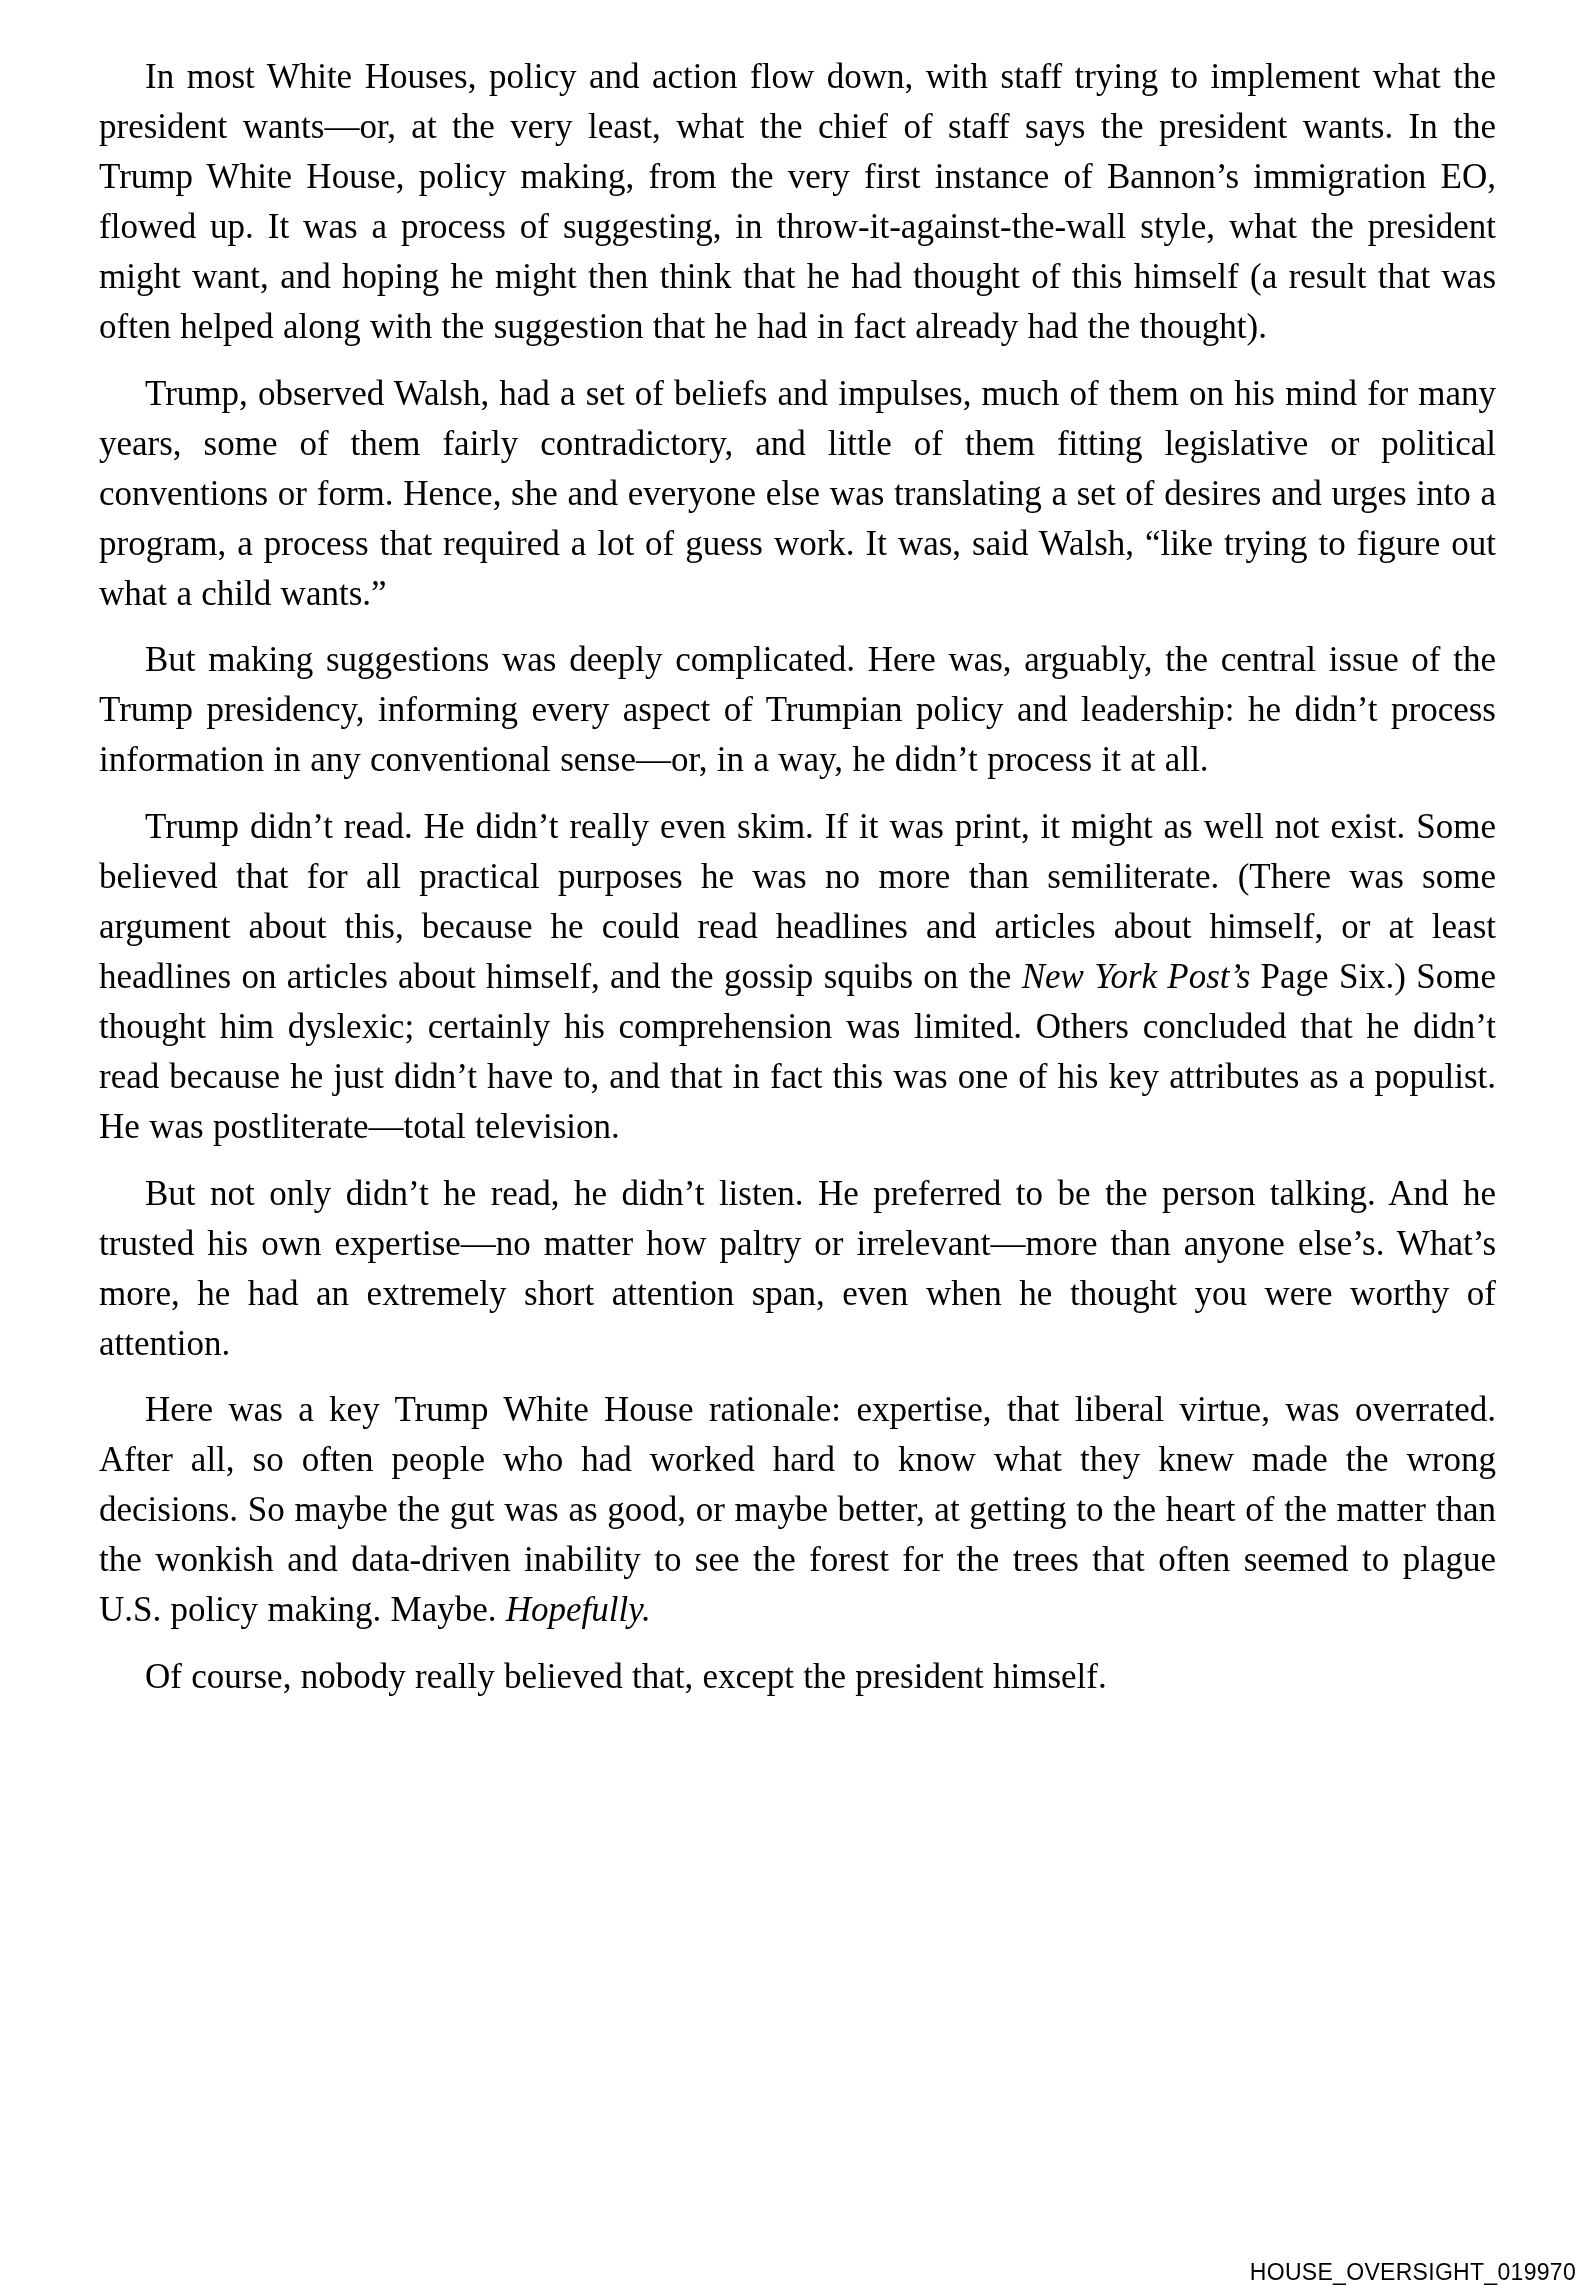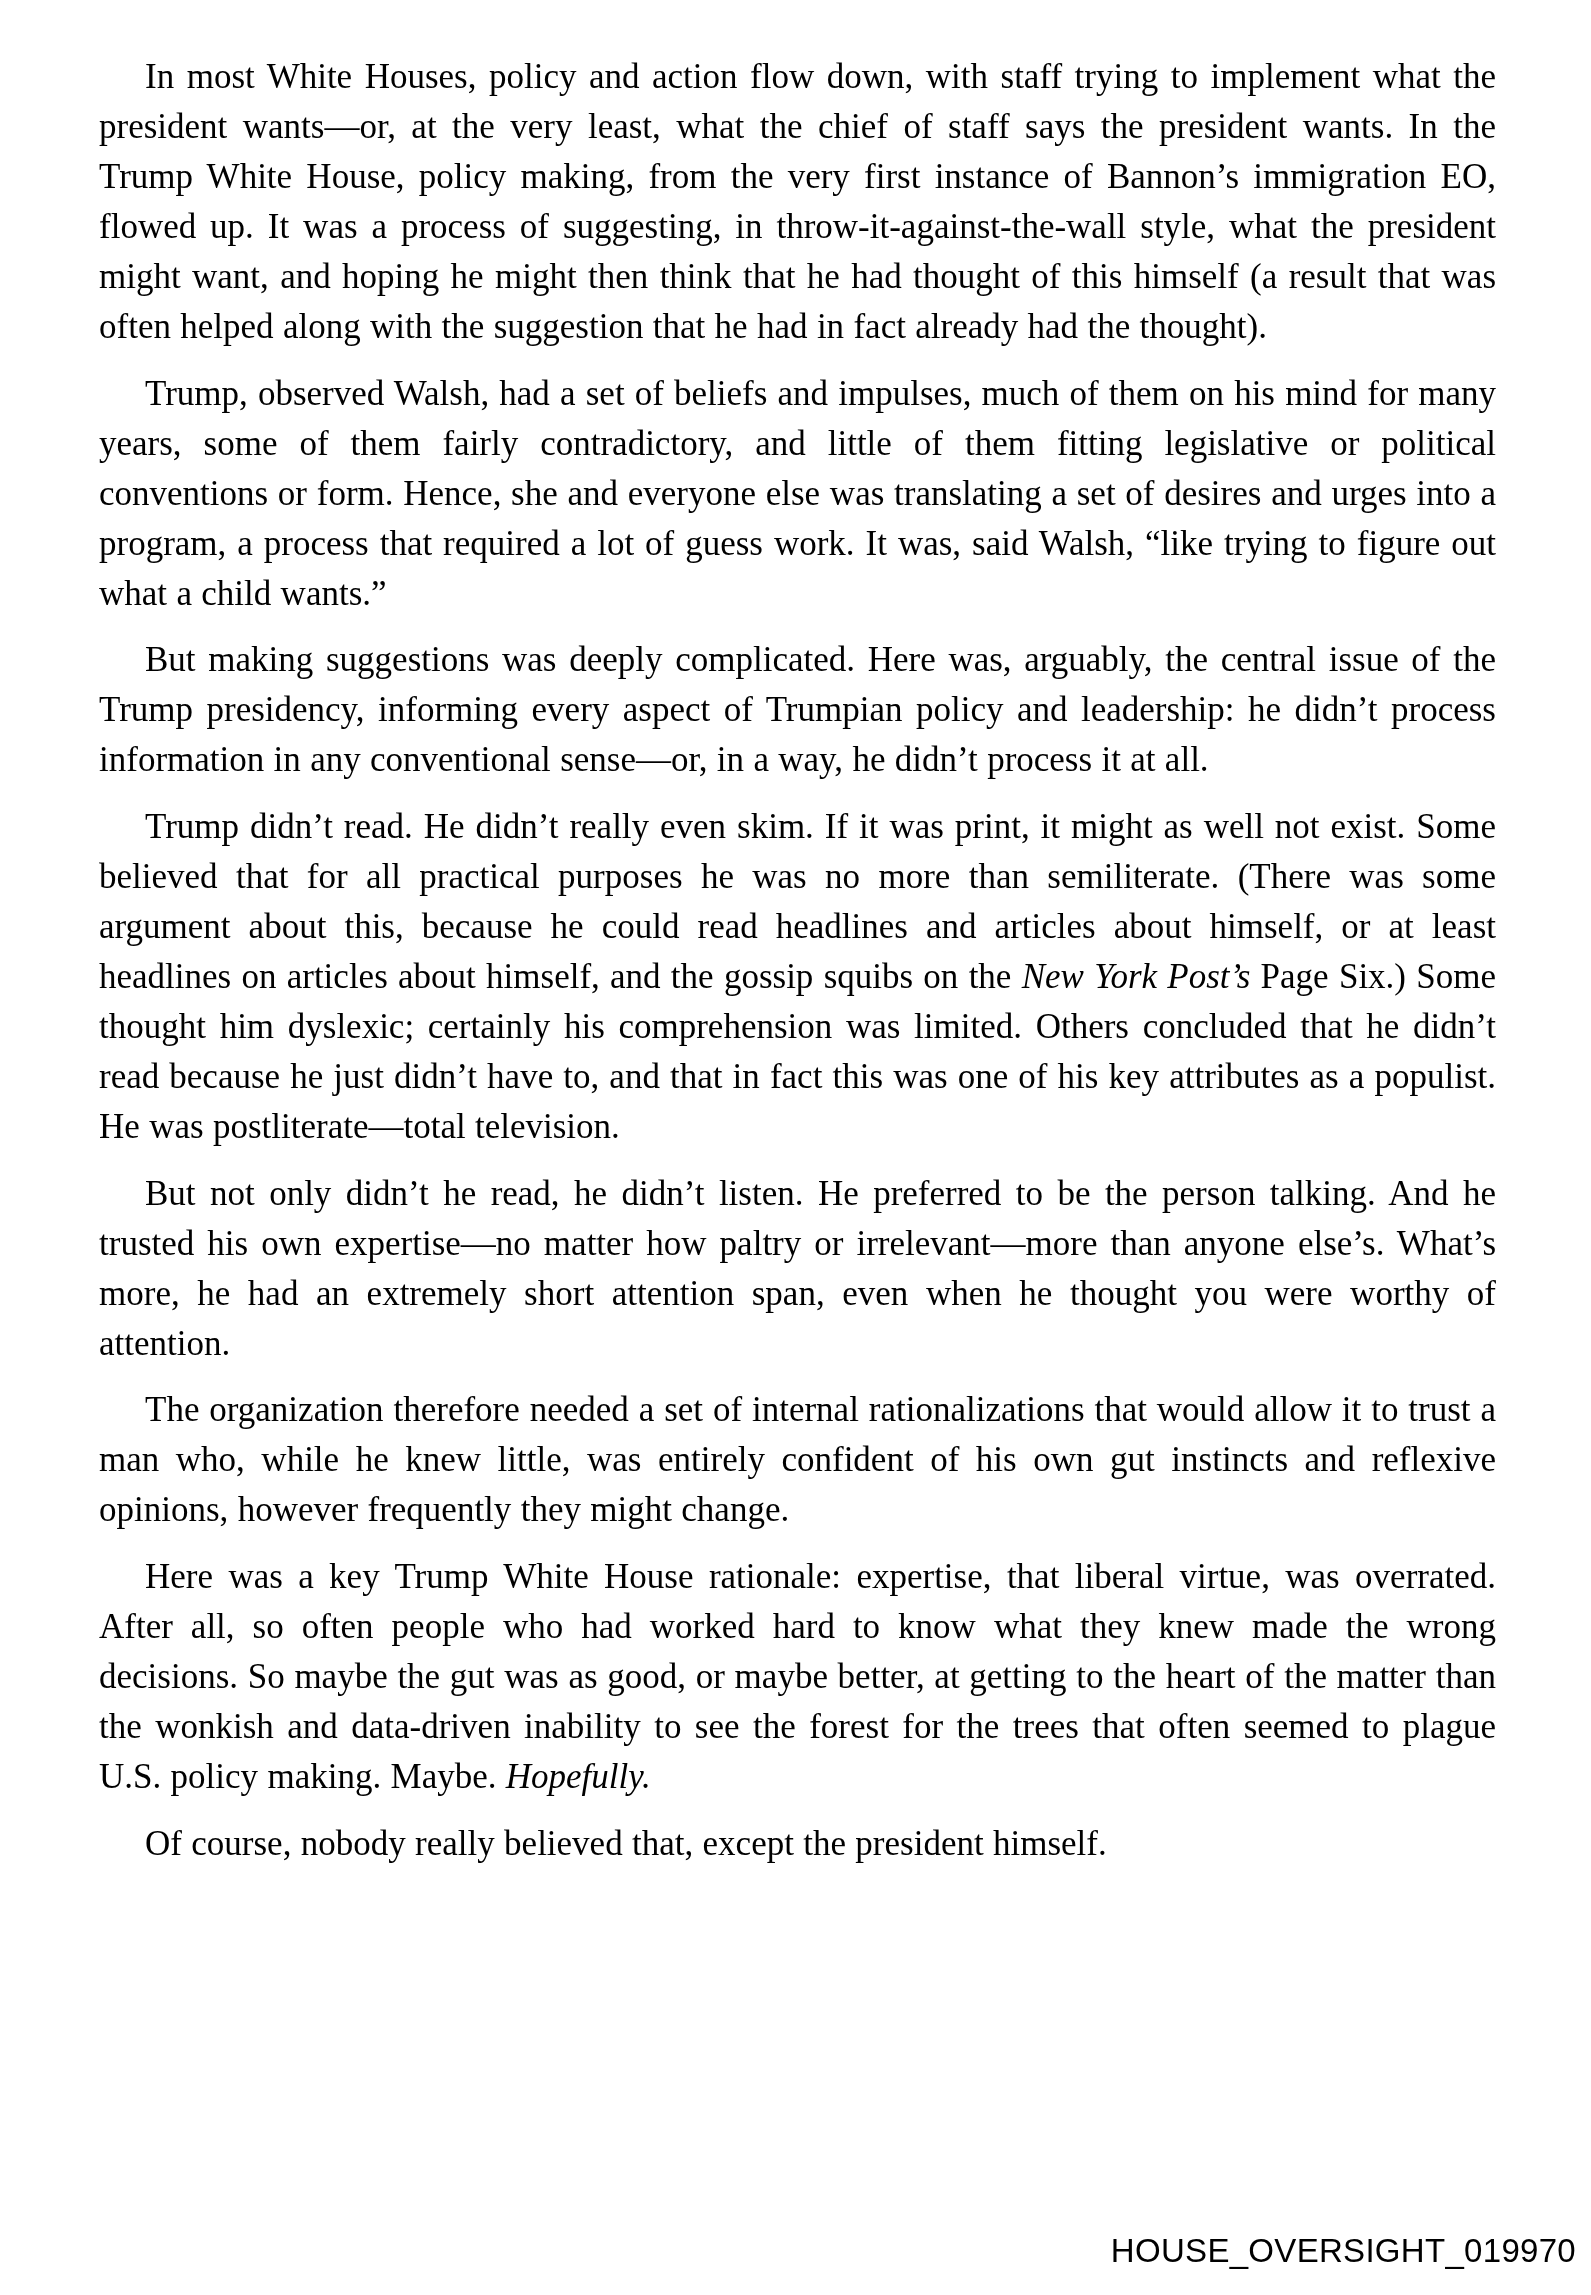--- a/index.html
+++ b/index.html
@@ -34,39 +34,38 @@
       margin: 0 0 16.7px 0;
       color: #000000;
       word-spacing: 0.6px;
     }
     p.para em {
       font-style: italic;
     }
     .footer {
       position: absolute;
       right: 16px;
-      bottom: 25px;
+      bottom: 9px;
       font-family: "Liberation Sans", sans-serif;
-      font-size: 33px;
+      font-size: 23px;
       letter-spacing: 0.3px;
       color: #000000;
       white-space: nowrap;
     }
   </style>
 </head>
 <body>
 
 <div class="page">
   <div class="text-block">
     <div>
         <p class="para"><span>In most White Houses, policy and action flow down, with staff trying to implement what the president wants—or, at the very least, what the chief of staff says the president wants. In the Trump White House, policy making, from the very first instance of Bannon’s immigration EO, flowed up. It was a process of suggesting, in throw-it-against-the-wall style, what the president might want, and hoping he might then think that he had thought of this himself (a result that was often helped along with the suggestion that he had in fact already had the thought).</span></p>
         <p class="para"><span>Trump, observed Walsh, had a set of beliefs and impulses, much of them on his mind for many years, some of them fairly contradictory, and little of them fitting legislative or political conventions or form. Hence, she and everyone else was translating a set of desires and urges into a program, a process that required a lot of guess work. It was, said Walsh, “like trying to figure out what a child wants.”</span></p>
         <p class="para"><span>But making suggestions was deeply complicated. Here was, arguably, the central issue of the Trump presidency, informing every aspect of Trumpian policy and leadership: he didn’t process information in any conventional sense—or, in a way, he didn’t process it at all.</span></p>
         <p class="para"><span>Trump didn’t read. He didn’t really even skim. If it was print, it might as well not exist. Some believed that for all practical purposes he was no more than semiliterate. (There was some argument about this, because he could read headlines and articles about himself, or at least headlines on articles about himself, and the gossip squibs on the </span><em>New York Post’s</em><span> Page Six.) Some thought him dyslexic; certainly his comprehension was limited. Others concluded that he didn’t read because he just didn’t have to, and that in fact this was one of his key attributes as a populist. He was postliterate—total television.</span></p>
         <p class="para"><span>But not only didn’t he read, he didn’t listen. He preferred to be the person talking. And he trusted his own expertise—no matter how paltry or irrelevant—more than anyone else’s. What’s more, he had an extremely short attention span, even when he thought you were worthy of attention.</span></p>
-        <p class="para"><span>The organization therefore needed a set of internal rationalizations that would allow it to trust a man who, while he knew little, was entirely confident of his own gut instincts and reflexive opinions, however frequently they might change.</span></p>
         <p class="para"><span>Here was a key Trump White House rationale: expertise, that liberal virtue, was overrated. After all, so often people who had worked hard to know what they knew made the wrong decisions. So maybe the gut was as good, or maybe better, at getting to the heart of the matter than the wonkish and data-driven inability to see the forest for the trees that often seemed to plague U.S. policy making. Maybe. </span><em>Hopefully.</em></p>
         <p class="para"><span>Of course, nobody really believed that, except the president himself.</span></p>
       </div>
   </div>
   <div class="footer">HOUSE_OVERSIGHT_019970</div>
 </div>
 
 
 </body></html>

